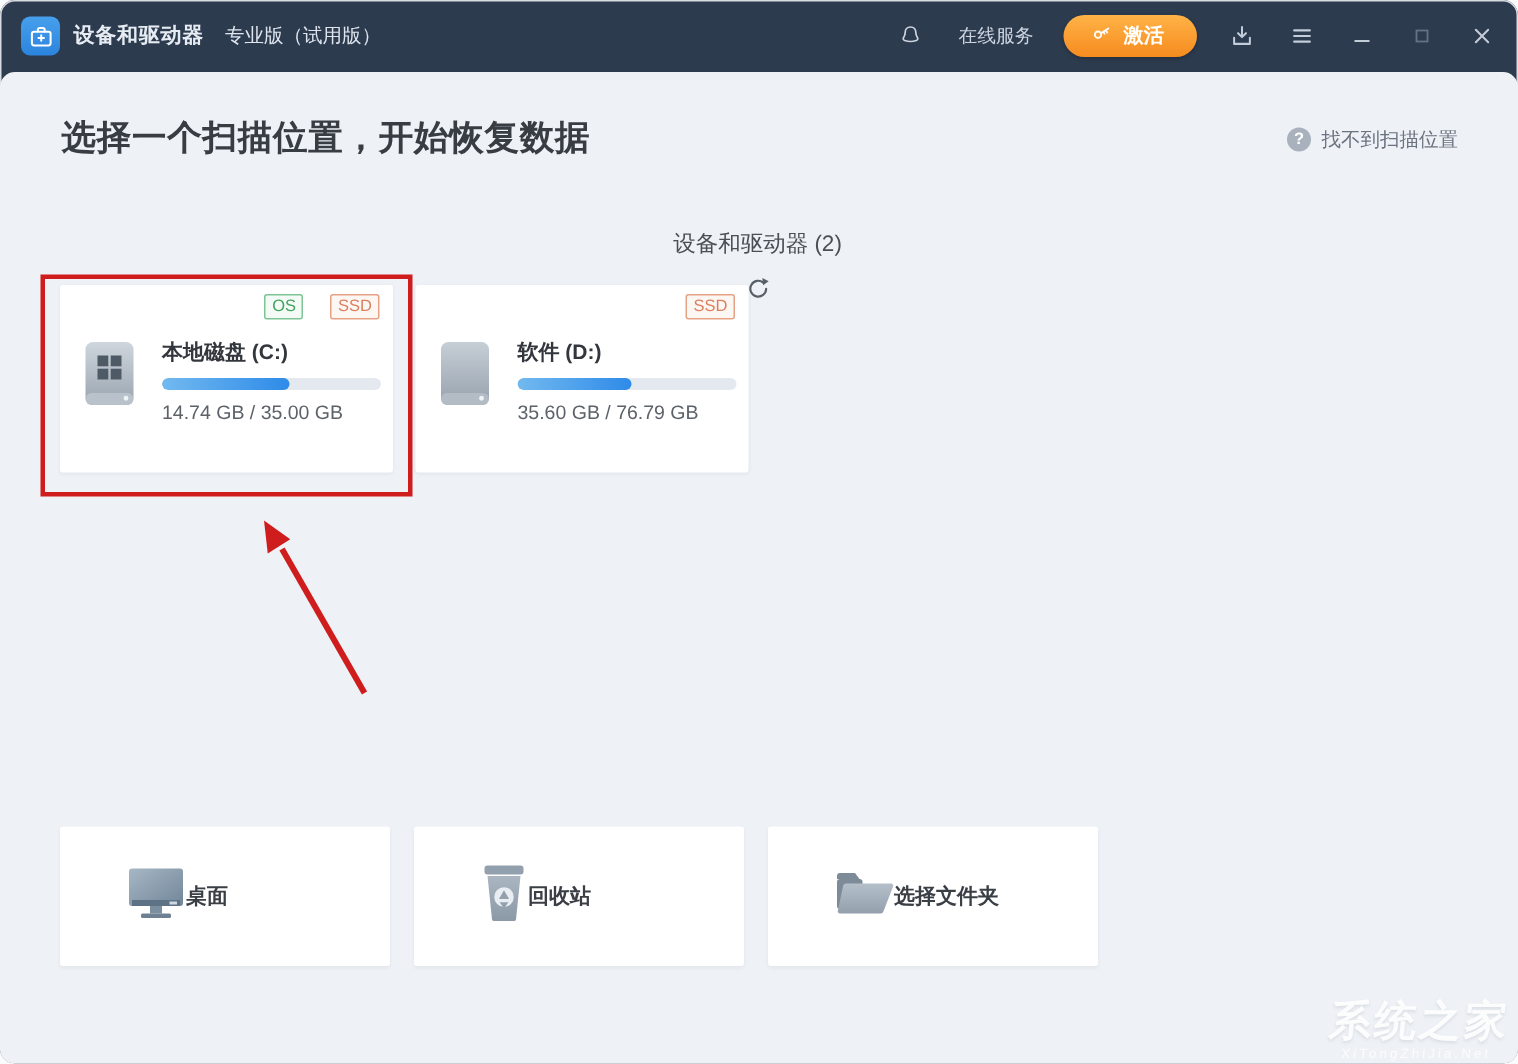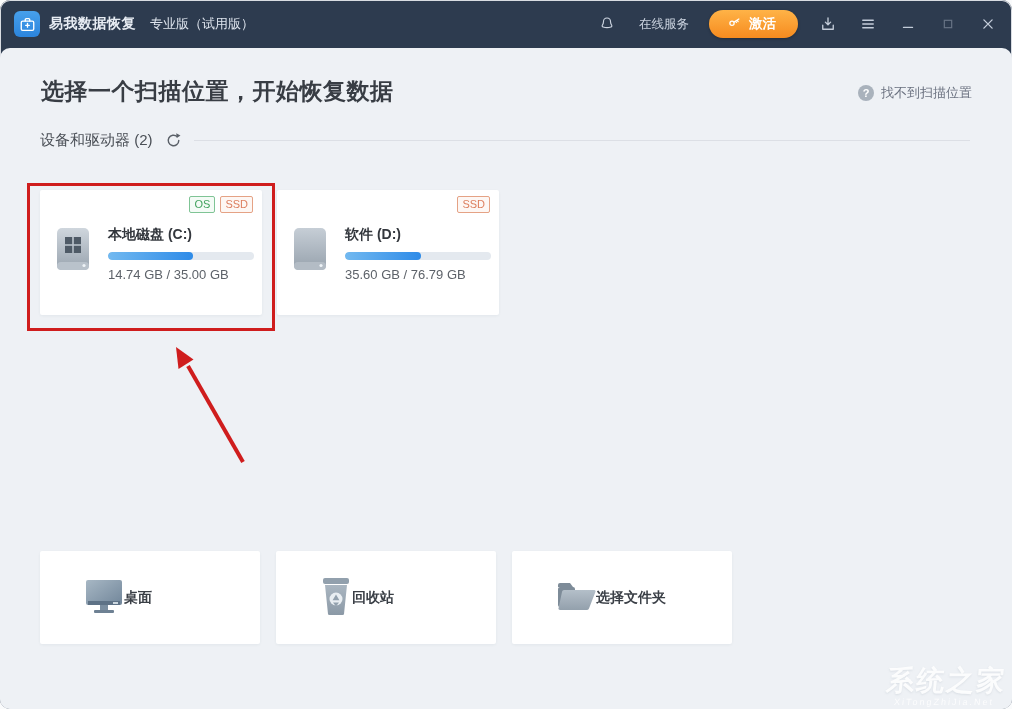--- a/index.html
+++ b/index.html
@@ -17,30 +17,30 @@
   .tb-ico { width:20px; height:20px; display:flex; align-items:center; justify-content:center; color:#c3ccd9; }
   .tb-ico.dim { opacity:.38; }
 
   
   .content { position:absolute; left:0; right:0; top:48px; bottom:0; background:#eef1f5; border-radius:10px 10px 8px 8px; overflow:hidden;padding-left:16px; }
   .page-title { position:absolute; left:41px; top:28px; font-size:23px; font-weight:600; color:#383d44; letter-spacing:.5px; }
   .help-link { position:absolute; right:40px; top:36px; display:flex; align-items:center; gap:7px; font-size:13px; color:#6b7280; cursor:pointer; }
   .help-circle { width:16px; height:16px; border-radius:50%; background:#a9b2bc; color:#fff; font-size:11px; font-weight:bold; display:flex; align-items:center; justify-content:center; }
 
   .section-row { position:absolute; left:40px; right:42px; display:flex; align-items:center; gap:12px; }
-  .section-row.devices { top:83px; }
+  .section-row.devices { top:105px;flex-direction:column; }
   .section-row.specify { top:460px; }
   .section-label { font-size:15px; color:#4a4f56; white-space:nowrap; }
   .divider { flex:1; height:1px; background:#dcdfe5; }
 
   
   .drive-card { position:absolute; top:142px; width:222px; height:125px; background:#fff; border-radius:2px; box-shadow:0 1px 3px rgba(40,60,90,.06); cursor:pointer; }
   .drive-card.c1 { left:40px; }
   .drive-card.c2 { left:277px; }
-  .badges { position:absolute; top:6px; right:9px; display:flex; gap:5px; }
+  .badges { position:absolute; top:6px; right:9px; display:flex; gap:18px; }
   .badge { font-size:11px; line-height:15px; padding:0 4px; border-radius:2px; border:1px solid; background:#fff; }
   .badge-os  { color:#43a35f; border-color:#7fc495; background:#f4fbf6; }
   .badge-ssd { color:#dd7f5f; border-color:#e5a285; background:#fdf7f4; }
   .drive-body { position:absolute; left:12px; top:36px; display:flex; }
   .drive-info { margin-left:14px; width:148px; }
   .drive-name { font-size:14px; font-weight:bold; color:#33373d; margin-bottom:8px; }
   .bar-track { width:146px; height:8px; border-radius:4px; background:#e4e9ef; overflow:hidden; }
   .bar-fill { height:100%; border-radius:4px; background:linear-gradient(90deg,#72b9f0,#2e8be8); }
   .drive-size { margin-top:7px; font-size:13px; color:#5d6269; }
   .scan-btn { position:absolute; left:4px; right:4px; bottom:4px; height:28px; border-radius:3px; background:#2e8be8; color:#fff; font-size:14px; display:flex; align-items:center; justify-content:center; gap:7px; cursor:pointer; }
@@ -67,21 +67,21 @@
 <div class="window">
 
   <div class="titlebar">
     <span class="app-icon">
       <svg width="17" height="17" viewBox="0 0 24 24" fill="none" stroke="#fff" stroke-width="1.9" stroke-linecap="round" stroke-linejoin="round">
         <rect x="3.2" y="7.2" width="17.6" height="13" rx="2"></rect>
         <path d="M8.8 7V5.4a1.6 1.6 0 0 1 1.6-1.6h3.2a1.6 1.6 0 0 1 1.6 1.6V7"></path>
         <path d="M12 10.6v5.2 M9.4 13.2h5.2"></path>
       </svg>
     </span>
-    <span class="app-name">易我数据恢复</span>
+    <span class="app-name">设备和驱动器</span>
     <span class="app-edition">专业版（试用版）</span>
 
     <div class="tb-right">
       <div class="online">
         <span>
           <svg width="16" height="16" viewBox="0 0 24 24" fill="none" stroke="#ccd4e0" stroke-width="1.7" stroke-linecap="round" stroke-linejoin="round">
             <path d="M12 4.5c-3.4 0-5.3 2.5-5.3 5.5 0 1.4-.6 3.6-1.7 5.3-.6.9-.3 2.2 1.2 2.7 1.7.6 3.8 1 5.8 1s4.1-.4 5.8-1c1.5-.5 1.8-1.8 1.2-2.7-1.1-1.7-1.7-3.9-1.7-5.3 0-3-1.9-5.5-5.3-5.5z"></path>
           </svg>
         </span>
         <span>在线服务</span>

